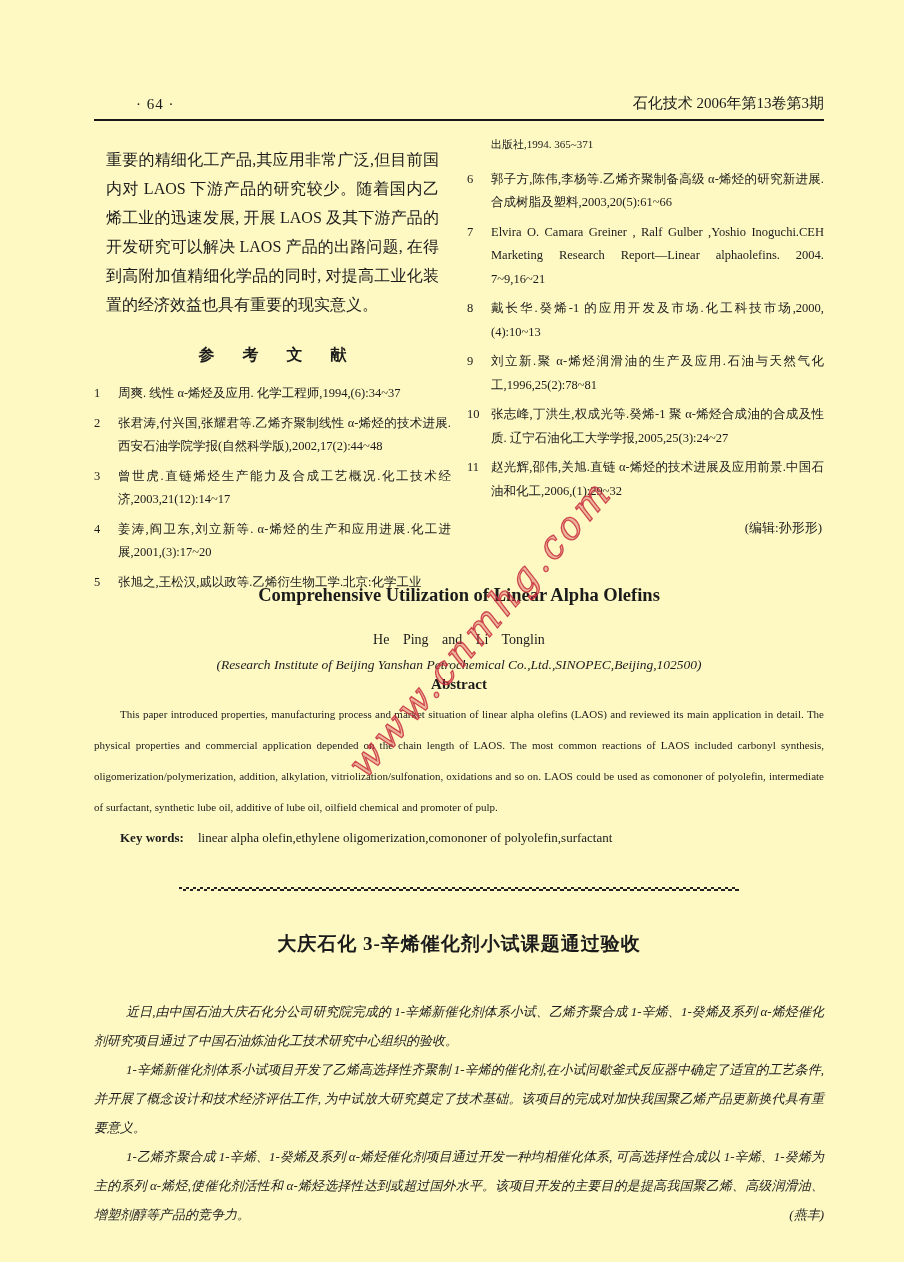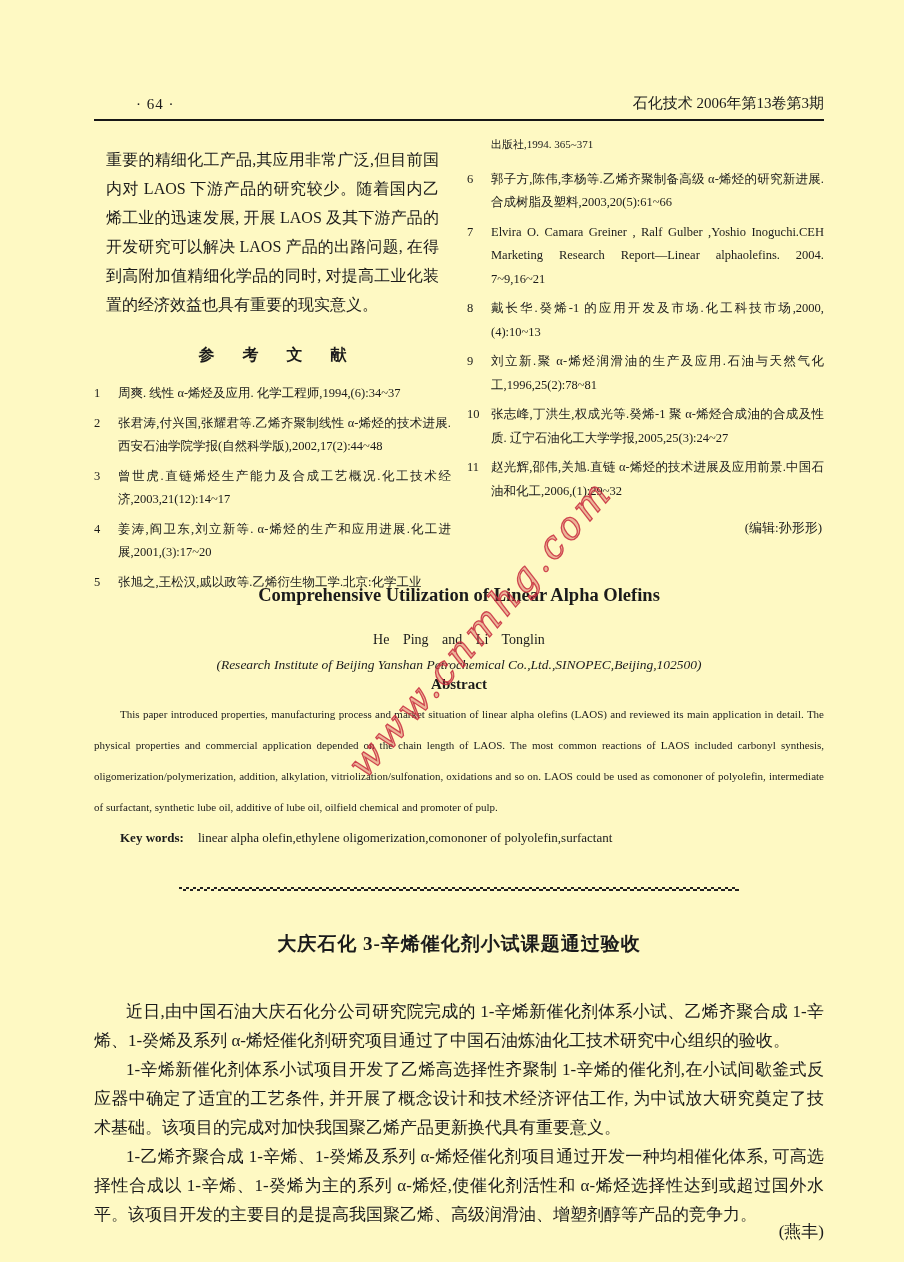--- a/index.html
+++ b/index.html
@@ -33,23 +33,23 @@
   .squiggle{
     width:560px;height:4px;margin:34px auto 0;
     background:
       repeating-linear-gradient(90deg,#222 0 3px,transparent 3px 7px),
       repeating-linear-gradient(90deg,transparent 0 3.5px,#222 3.5px 7px);
     background-size:100% 2px,100% 2px;
     background-position:0 0,0 2px;
     background-repeat:no-repeat,no-repeat;
   }
   .news-title{text-align:center;font-weight:bold;font-size:19px;margin:40px 0 0 0;letter-spacing:1px;}
-  .news-body{margin-top:40px;font-size:17px;line-height:29px;text-align:justify;}
+  .news-body{margin-top:40px;font-size:13px;line-height:29px;text-align:justify;font-style:italic;}
   .news-body p{margin:0;text-indent:32px;}
-  .byline{float:right;text-indent:0;margin-top:17px;}
+  .byline{float:right;text-indent:0;}
   .watermark{
     position:absolute;left:480px;top:628px;
     transform:translate(-50%,-50%) rotate(-49deg);
     font-size:38px;letter-spacing:4px;font-style:italic;
     font-family:"DejaVu Serif","Liberation Serif",serif;
     color:rgba(205,55,70,0.35);
     -webkit-text-stroke:1.3px rgba(200,45,62,0.85);
     white-space:nowrap;pointer-events:none;
   }
 </style>

